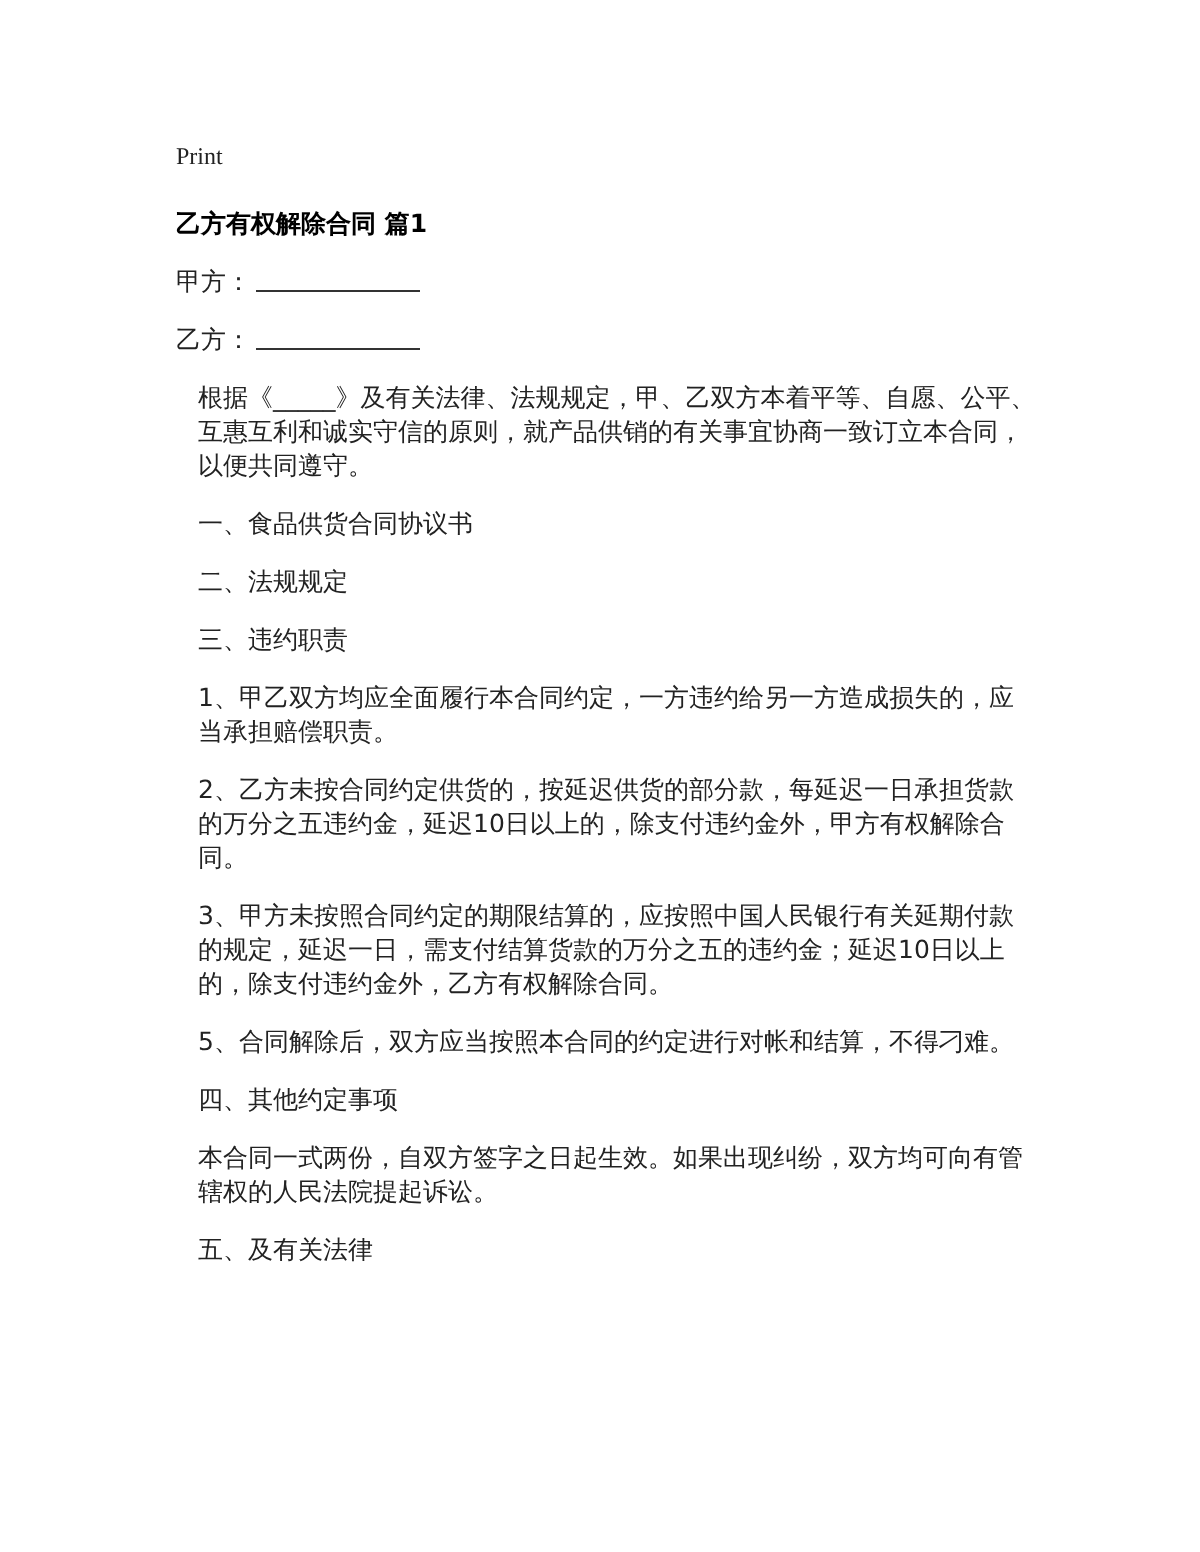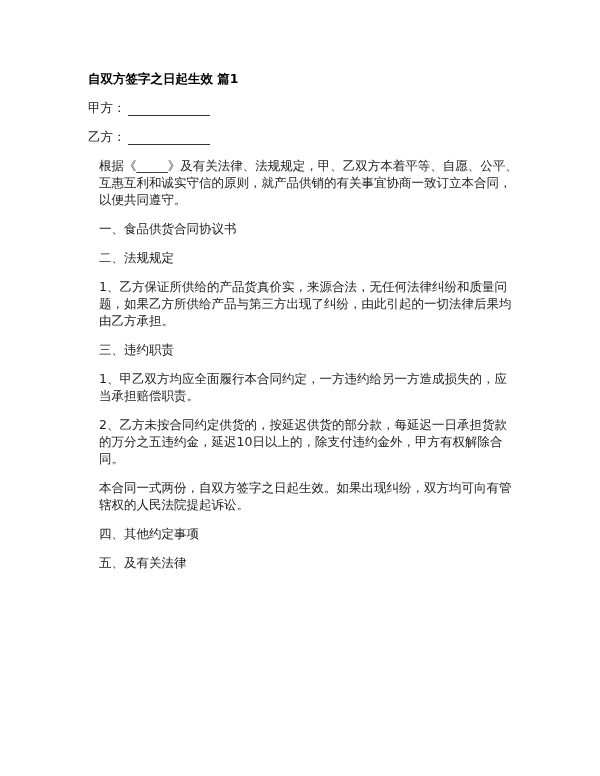--- a/index.html
+++ b/index.html
@@ -50,21 +50,21 @@
       color: #000;
       line-height: 17px;
       margin: 0 0 12px 0;
     }
     .party-line {
       font-size: 12.5px;
       color: #222;
       line-height: 17px;
       margin: 0 0 12px 0;
       display: flex;
-      align-items: flex-end;
+      align-items: flex-start;
     }
     .blank-underline {
       display: inline-block;
       width: 82px;
       border-bottom: 1px solid #333;
       height: 13px;
       margin-left: 2px;
     }
     .para {
       font-size: 12.5px;
@@ -72,38 +72,40 @@
       line-height: 17px;
       margin: 0 0 12px 11px;
       text-align: left;
       word-break: break-all;
     }
   </style>
 </head>
 <body>
 
 <div class="page">
+  <div class="print-label">Print</div>
 
 
 
-  <div class="section-heading">自双方签字之日起生效 篇1</div>
+  <div class="section-heading">乙方有权解除合同 篇1</div>
 
   <div class="party-line">
     <span>甲方：</span>
     <span class="blank-underline"></span>
   </div>
 
   <div class="party-line">
     <span>乙方：</span>
     <span class="blank-underline"></span>
   </div>
 
   <p class="para">根据《_____》及有关法律、法规规定，甲、乙双方本着平等、自愿、公平、互惠互利和诚实守信的原则，就产品供销的有关事宜协商一致订立本合同，以便共同遵守。</p>
   <p class="para">一、食品供货合同协议书</p>
   <p class="para">二、法规规定</p>
-  <p class="para">1、乙方保证所供给的产品货真价实，来源合法，无任何法律纠纷和质量问题，如果乙方所供给产品与第三方出现了纠纷，由此引起的一切法律后果均由乙方承担。</p>
   <p class="para">三、违约职责</p>
   <p class="para">1、甲乙双方均应全面履行本合同约定，一方违约给另一方造成损失的，应当承担赔偿职责。</p>
   <p class="para">2、乙方未按合同约定供货的，按延迟供货的部分款，每延迟一日承担货款的万分之五违约金，延迟10日以上的，除支付违约金外，甲方有权解除合同。</p>
+  <p class="para">3、甲方未按照合同约定的期限结算的，应按照中国人民银行有关延期付款的规定，延迟一日，需支付结算货款的万分之五的违约金；延迟10日以上的，除支付违约金外，乙方有权解除合同。</p>
+  <p class="para">5、合同解除后，双方应当按照本合同的约定进行对帐和结算，不得刁难。</p>
+  <p class="para">四、其他约定事项</p>
   <p class="para">本合同一式两份，自双方签字之日起生效。如果出现纠纷，双方均可向有管辖权的人民法院提起诉讼。</p>
-  <p class="para">四、其他约定事项</p>
   <p class="para">五、及有关法律</p>
 </div>
 
 </body></html>

